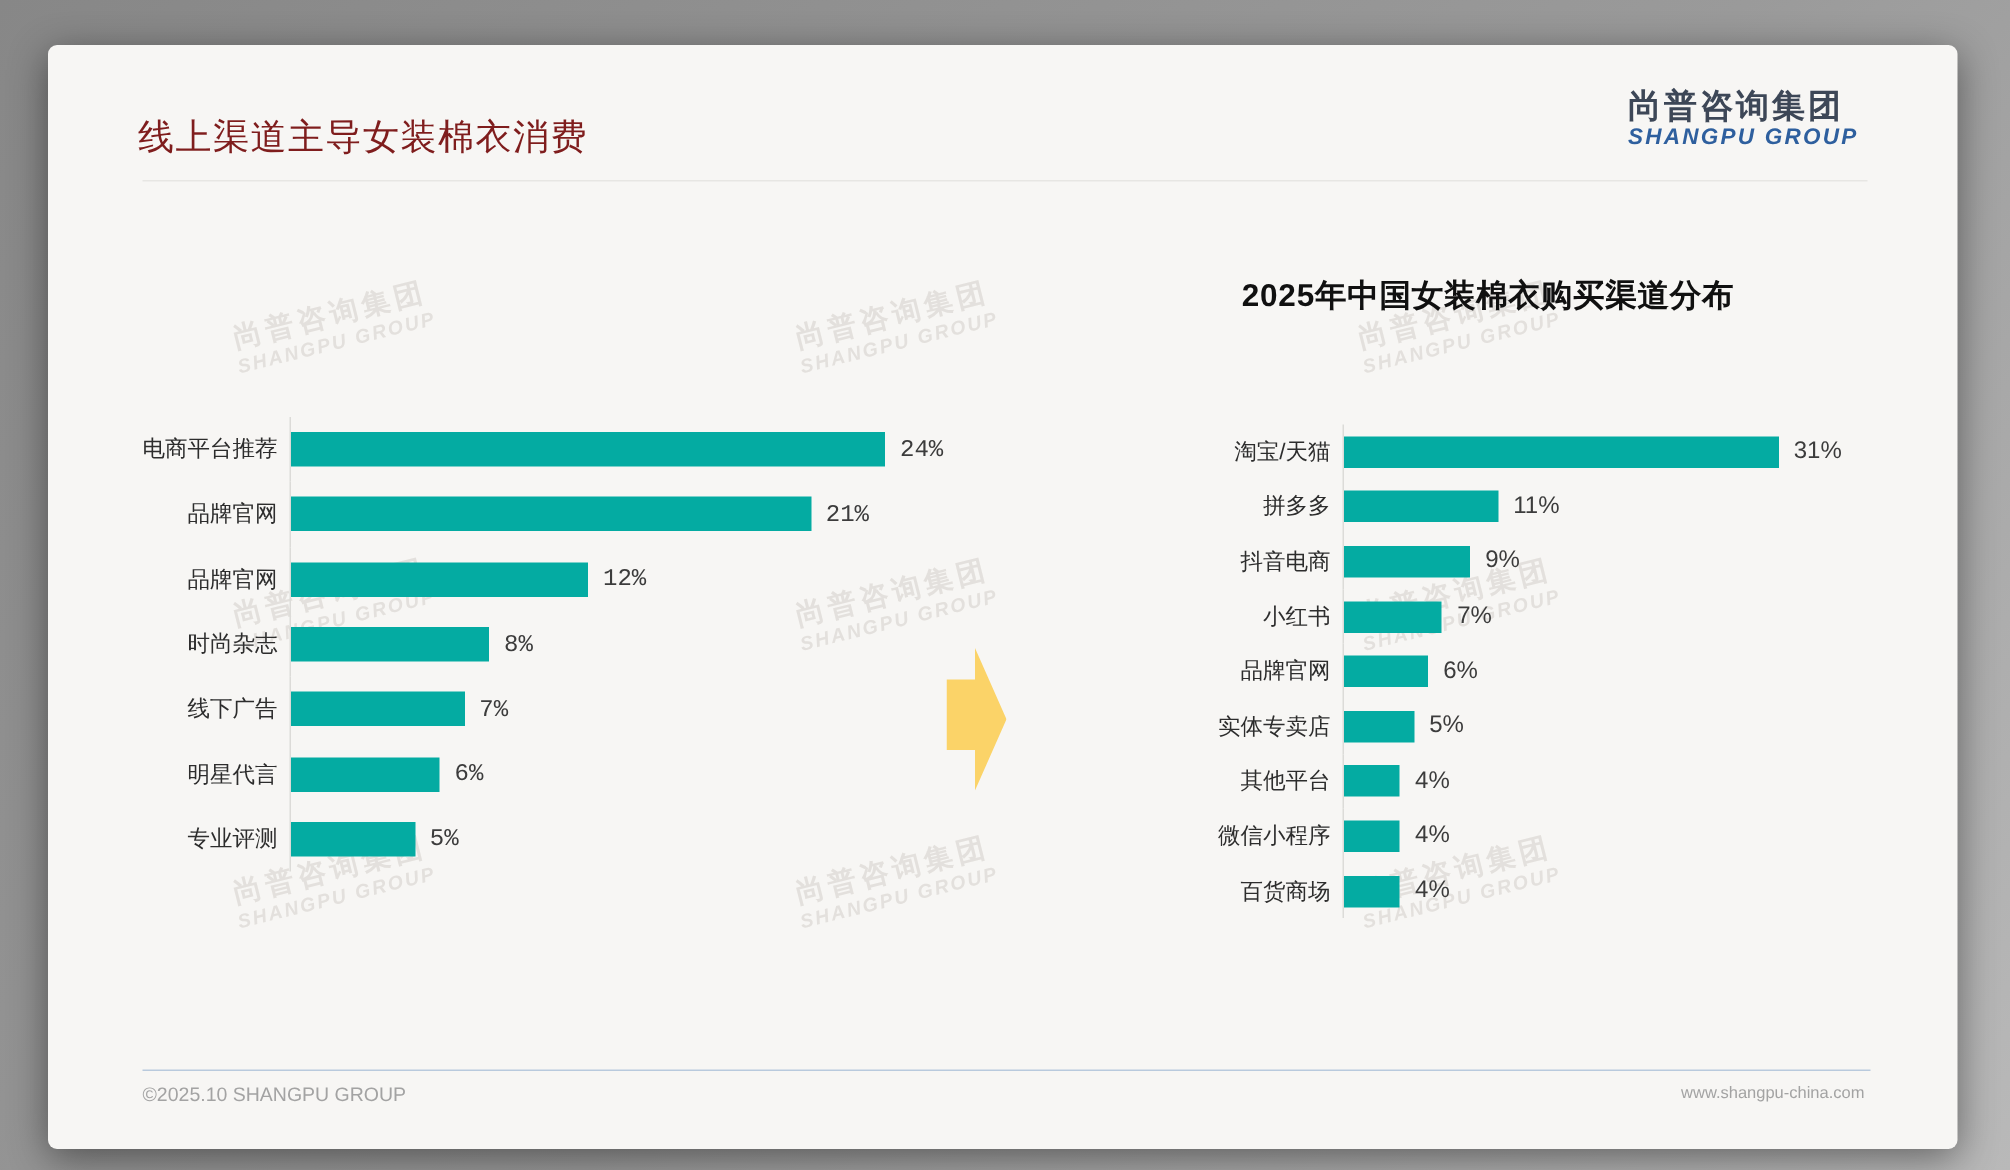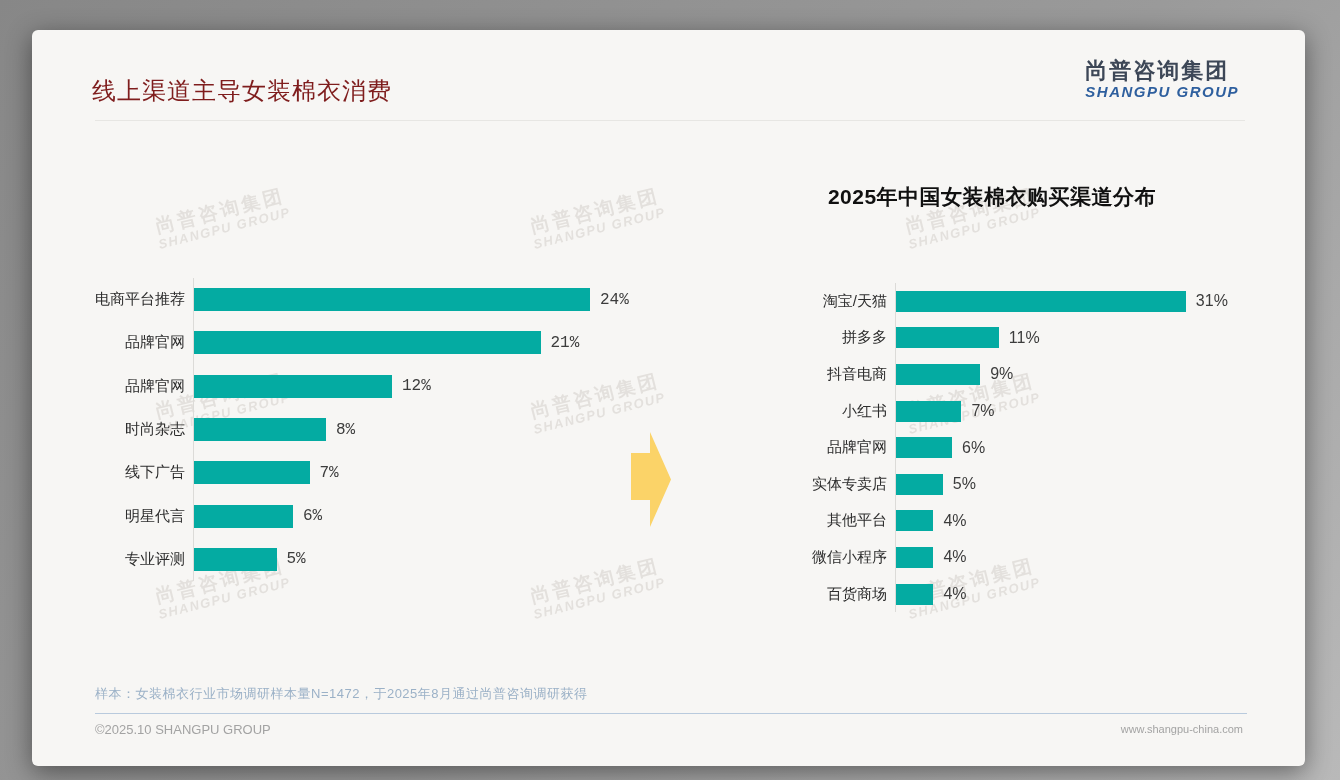--- a/index.html
+++ b/index.html
@@ -247,18 +247,17 @@
         </div>
       </div>
     </div>
 
   <div class="flow-arrow">
     <svg width="40" height="95" viewBox="0 0 40 95" aria-hidden="true">
       <polygon id="arrow-shape" points="0,21 19,21 19,0 40,47.5 19,95 19,68 0,68" fill="#fbd368"></polygon>
     </svg>
   </div>
 
-  <div class="note">样本：女装棉衣行业市场调研样本量N=1472，于2025年8月通过尚普咨询调研获得</div>
   <div class="footer-divider"></div>
   <div class="footer-left">©2025.10 SHANGPU GROUP</div>
   <div class="footer-right">www.shangpu-china.com</div>
 
 </div>
 
 </body></html>

